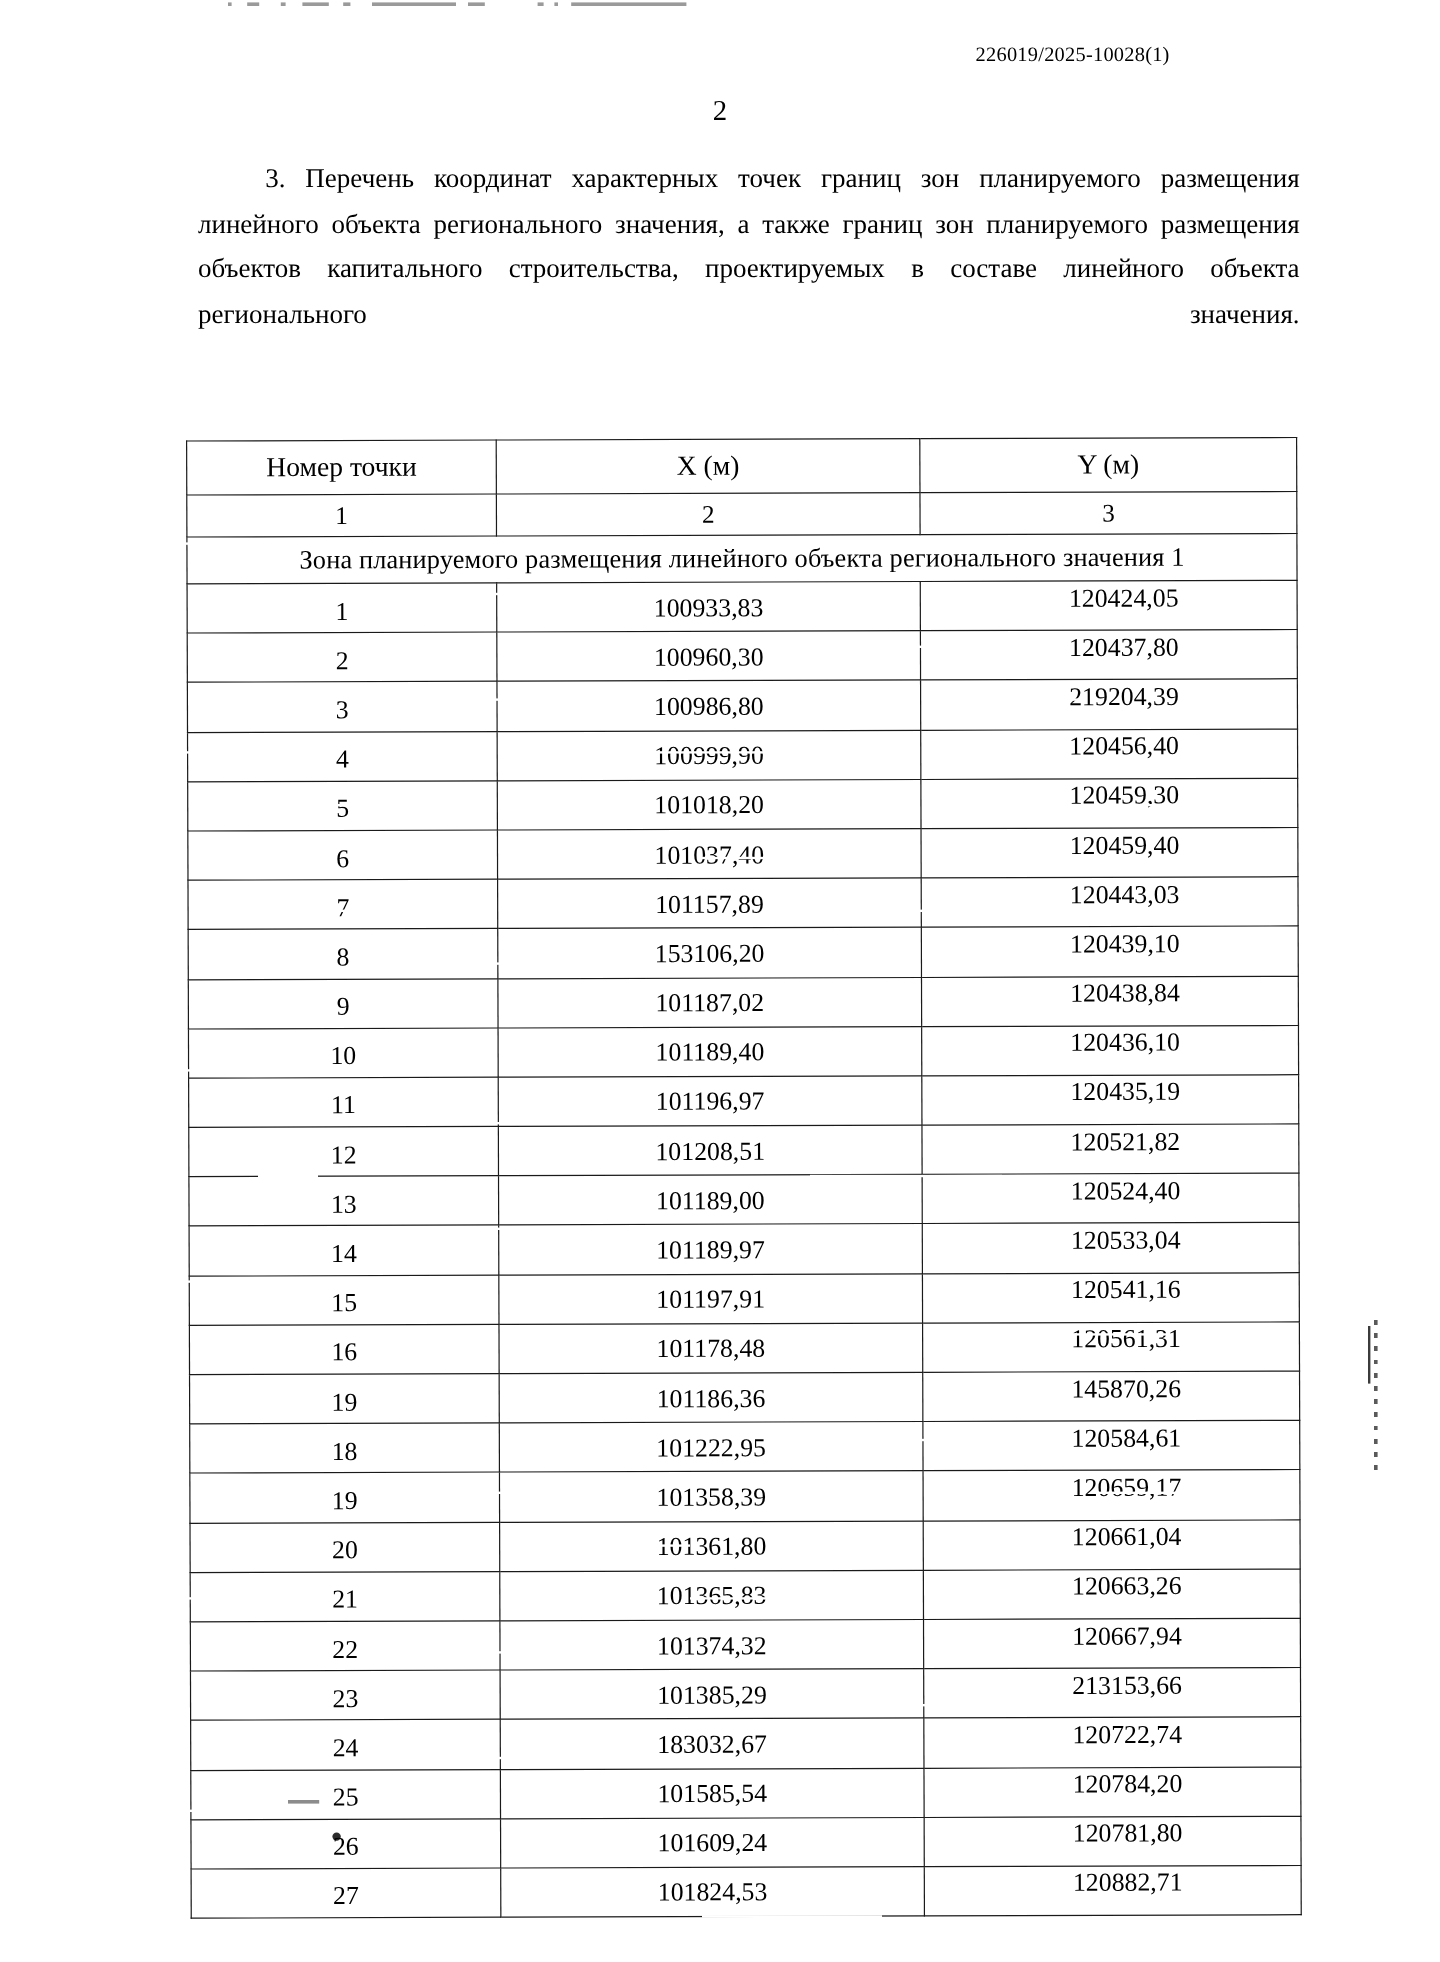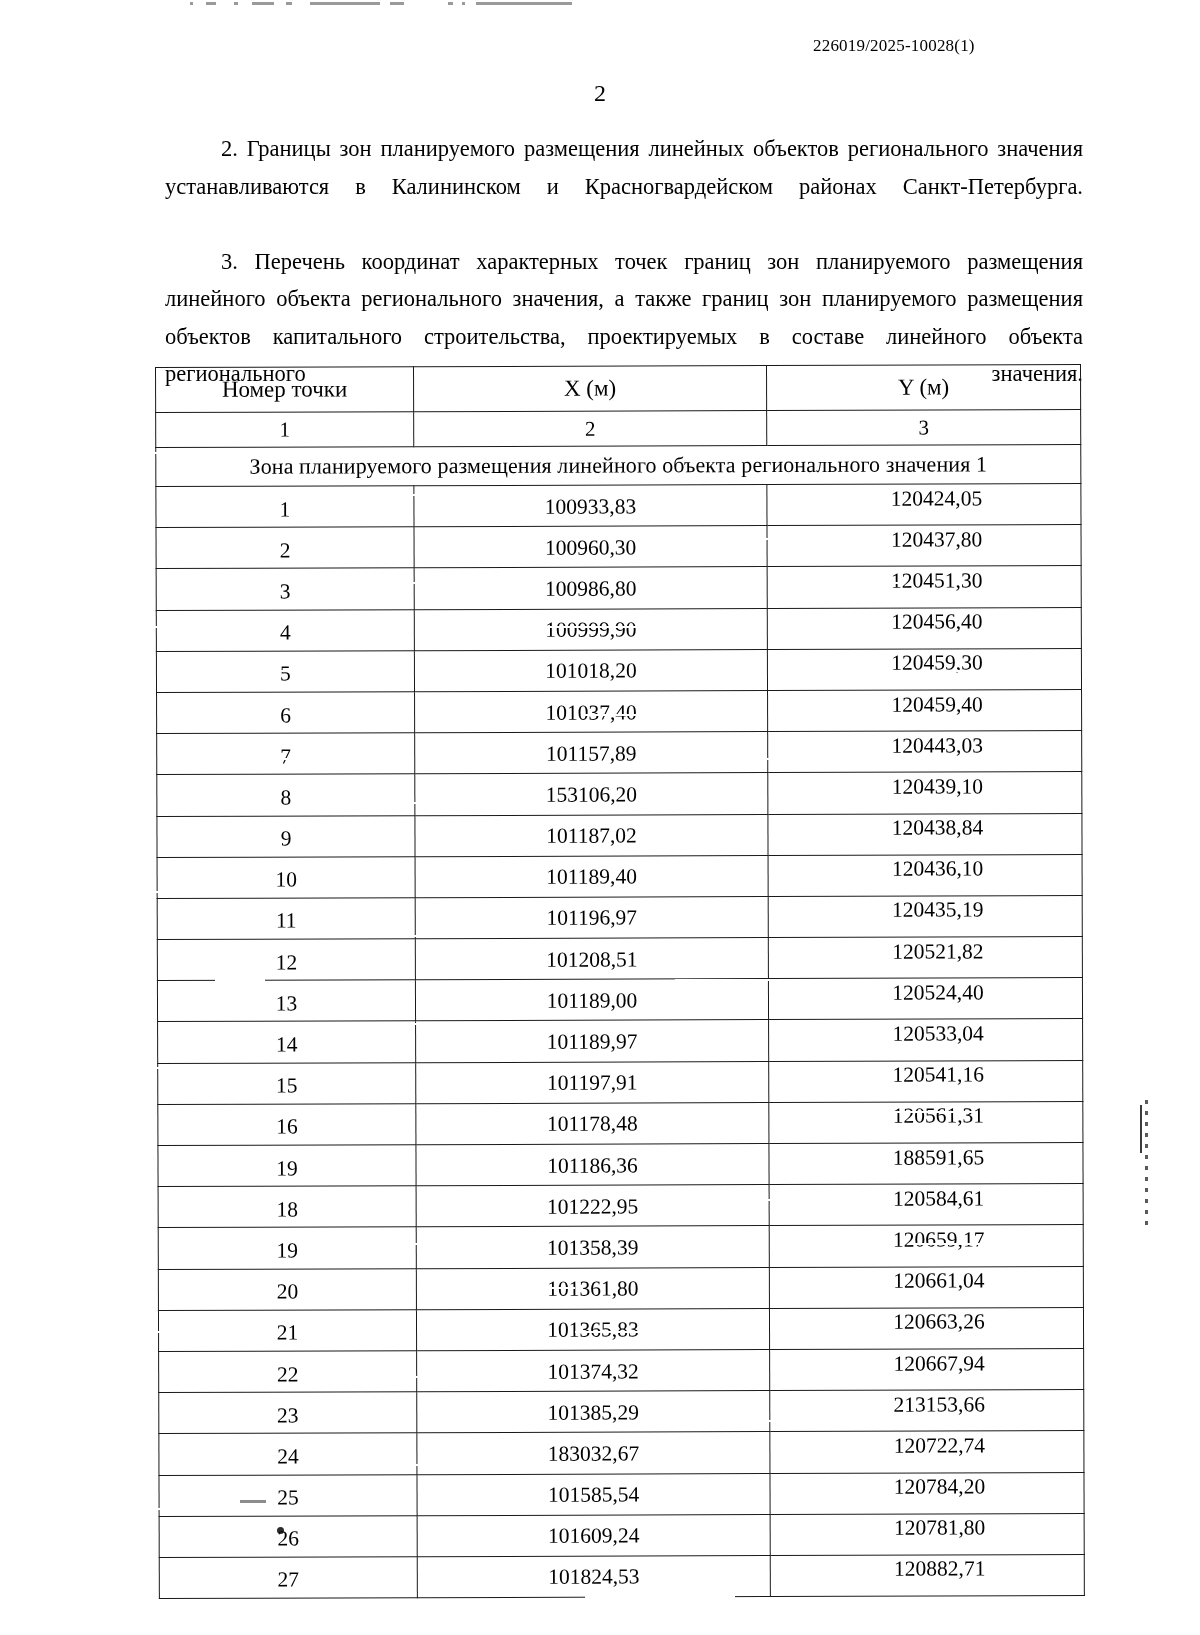--- a/index.html
+++ b/index.html
@@ -202,21 +202,20 @@
 
   <div class="edge-artifact"></div>
   <div class="edge-artifact2"></div>
   <div class="bottom-artifact"></div>
   <div class="dot-artifact"></div>
 
   <div class="doc-code">226019/2025-10028(1)</div>
   <div class="page-number">2</div>
 
   <div class="body-text">
-    <p>2. Границы зон планируемого размещения линейных объектов регионального значения устанавливаются в Калининском и Красногвардейском районах Санкт-Петербурга.</p>
     <p>3. Перечень координат характерных точек границ зон планируемого размещения линейного объекта регионального значения, а также границ зон планируемого размещения объектов капитального строительства, проектируемых в составе линейного объекта регионального значения.</p>
   </div>
 
   <div class="table-wrap skew">
     <table class="coords">
       <colgroup>
         <col class="c-num">
           <col class="c-x">
           <col class="c-y">
       </colgroup>
@@ -242,21 +241,21 @@
             <td><span class="cell-y">120424,05</span></td>
           </tr>
           <tr class="data-row">
             <td><span class="cell-num">2</span></td>
             <td><span class="cell-x">100960,30</span></td>
             <td><span class="cell-y">120437,80</span></td>
           </tr>
           <tr class="data-row">
             <td><span class="cell-num">3</span></td>
             <td><span class="cell-x">100986,80</span></td>
-            <td><span class="cell-y">120451,30</span></td>
+            <td><span class="cell-y">219204,39</span></td>
           </tr>
           <tr class="data-row">
             <td><span class="cell-num">4</span></td>
             <td><span class="cell-x">100999,90</span></td>
             <td><span class="cell-y">120456,40</span></td>
           </tr>
           <tr class="data-row">
             <td><span class="cell-num">5</span></td>
             <td><span class="cell-x">101018,20</span></td>
             <td><span class="cell-y">120459,30</span></td>
@@ -312,21 +311,21 @@
             <td><span class="cell-y">120541,16</span></td>
           </tr>
           <tr class="data-row">
             <td><span class="cell-num">16</span></td>
             <td><span class="cell-x">101178,48</span></td>
             <td><span class="cell-y">120561,31</span></td>
           </tr>
           <tr class="data-row">
             <td><span class="cell-num">19</span></td>
             <td><span class="cell-x">101186,36</span></td>
-            <td><span class="cell-y">188591,65</span></td>
+            <td><span class="cell-y">145870,26</span></td>
           </tr>
           <tr class="data-row">
             <td><span class="cell-num">18</span></td>
             <td><span class="cell-x">101222,95</span></td>
             <td><span class="cell-y">120584,61</span></td>
           </tr>
           <tr class="data-row">
             <td><span class="cell-num">19</span></td>
             <td><span class="cell-x">101358,39</span></td>
             <td><span class="cell-y">120659,17</span></td>

